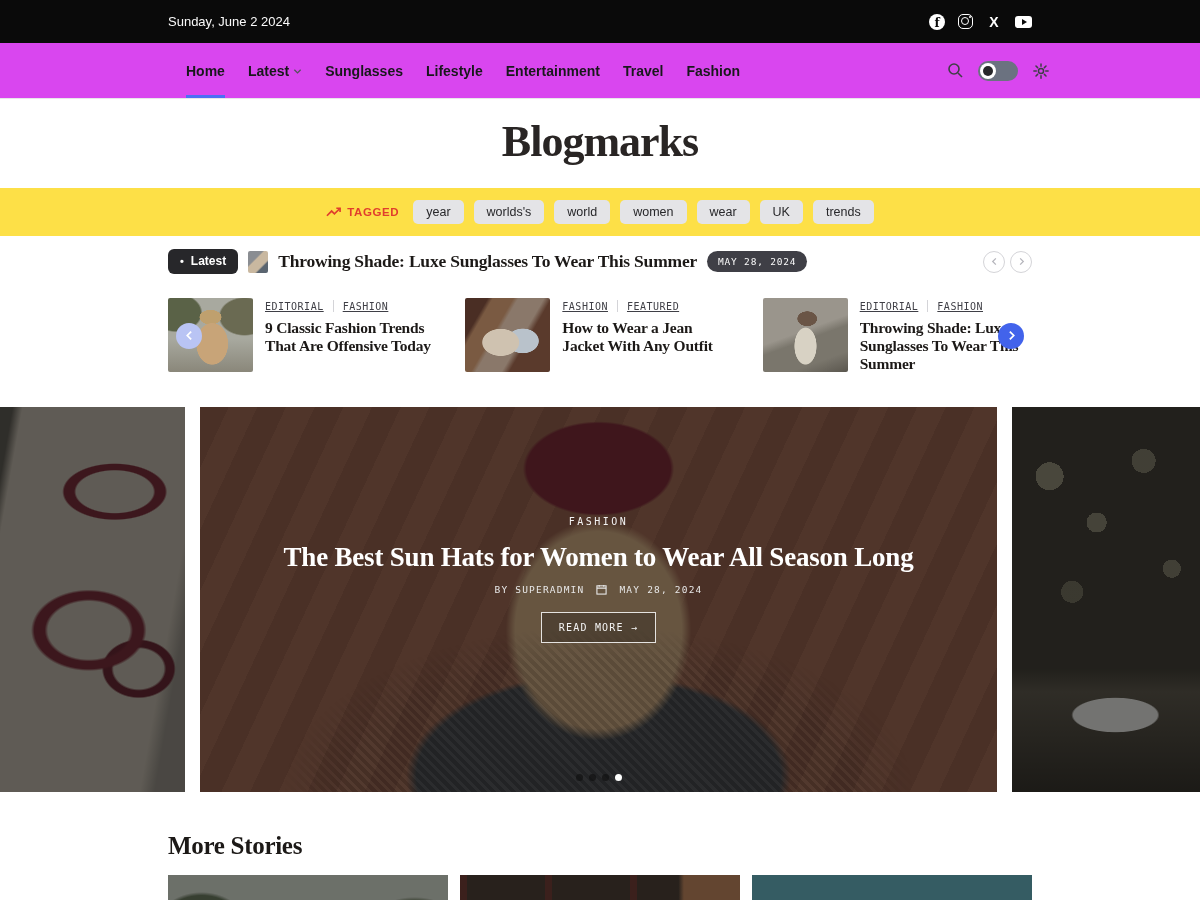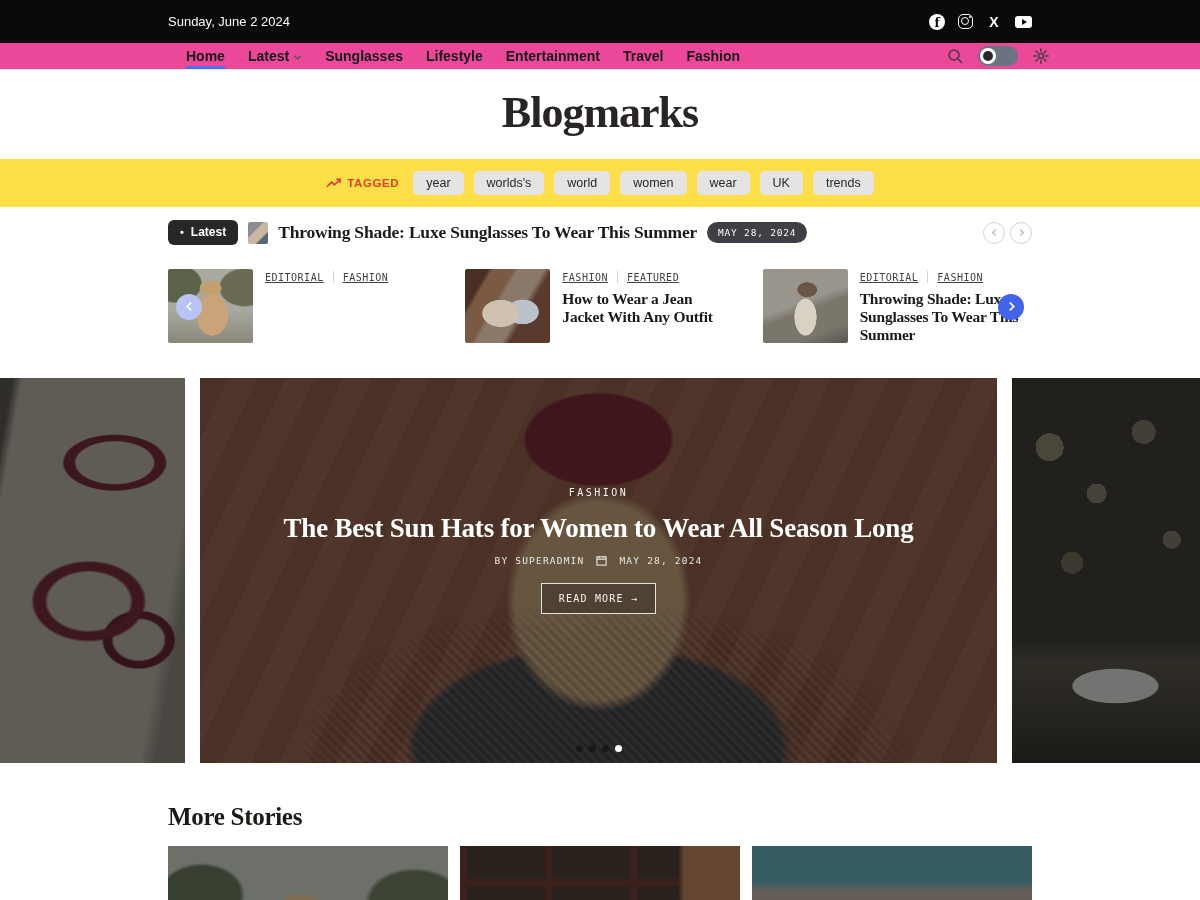--- a/index.html
+++ b/index.html
@@ -22,21 +22,21 @@
   .ig::before { content:""; position:absolute; top:2.4px; left:2.4px; width:6px; height:6px;
     border:1.5px solid #fff; border-radius:50%; }
   .ig::after { content:""; position:absolute; top:1px; right:1px; width:2px; height:2px;
     background:#fff; border-radius:50%; }
   .xx::before { content:"X"; color:#fff; font-weight:bold; font-size:14px; }
   .yt { background:#fff; width:17px; height:12px; border-radius:3px; }
   .yt::before { content:""; width:0; height:0; border-left:5px solid #0a0a0a;
     border-top:3px solid transparent; border-bottom:3px solid transparent; margin-left:1px; }
 
   
-  .navbar { background:#ec4899; height:27px; border-bottom:1px solid #e7e7e9;padding-left:36px; }
+  .navbar { background:#d946ef; height:56px; border-bottom:1px solid #e7e7e9;padding-left:36px; }
   .navbar .container { height:100%; display:flex; align-items:center; }
   .nav-links { display:flex; align-items:center; gap:23px; height:100%; }
   .nav-item { display:flex; align-items:center; gap:4px; height:100%; font-size:14px;
     font-weight:600; color:#18181b; cursor:pointer; position:relative; }
   .nav-item.active::after { content:""; position:absolute; left:0; right:0; bottom:0;
     height:3px; background:#4c6ef5; }
   .chev-down { width:9px; height:9px; margin-top:2px; }
   .nav-right { margin-left:auto; display:flex; align-items:center; gap:14px; }
   .search-btn, .gear-btn { cursor:pointer; display:flex; align-items:center; }
   .toggle { width:40px; height:20px; background:#6b7280; border-radius:999px; position:relative; cursor:pointer; }
@@ -279,20 +279,21 @@
   </button>
   <div class="cards">
     <div class="card">
       <div class="card-img img-1"></div>
       <div>
         <div class="card-cats mono">
           <span>EDITORIAL</span>
           <span class="cat-div"></span>
           <span>FASHION</span>
         </div>
+        <div class="card-title serif">9 Classic Fashion Trends That Are Offensive Today</div>
       </div>
     </div>
     <div class="card">
       <div class="card-img img-2"></div>
       <div>
         <div class="card-cats mono">
           <span>FASHION</span>
           <span class="cat-div"></span>
           <span>FEATURED</span>
         </div>

